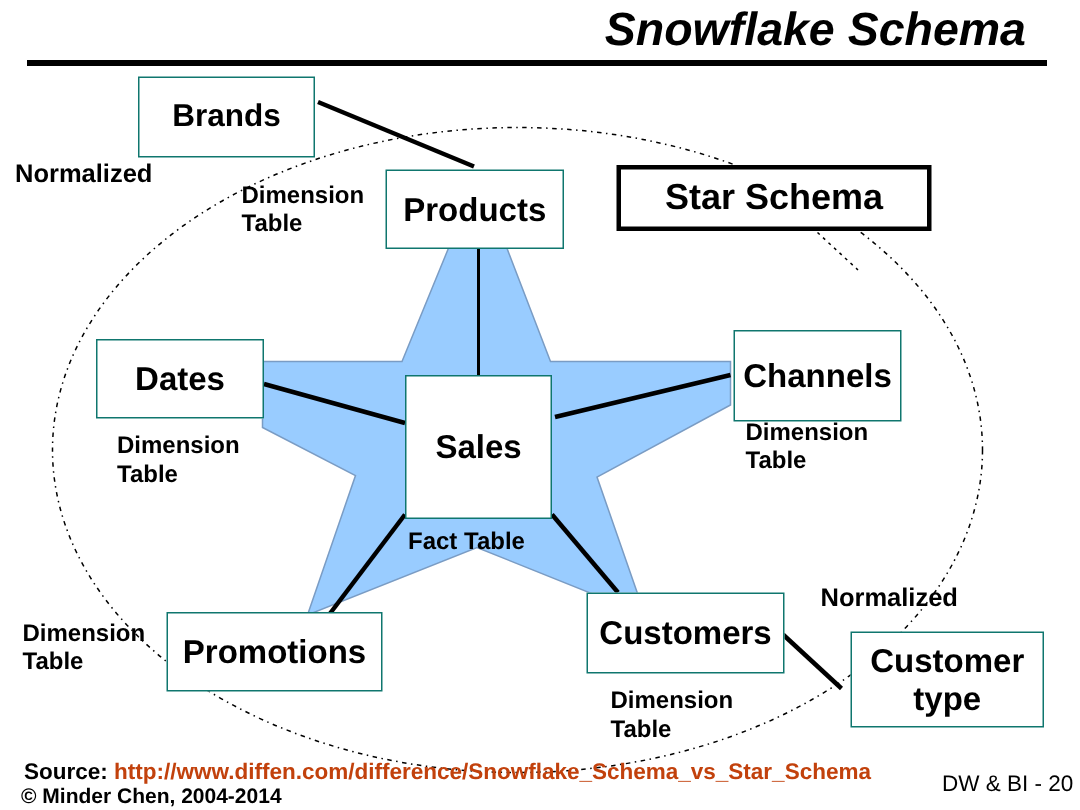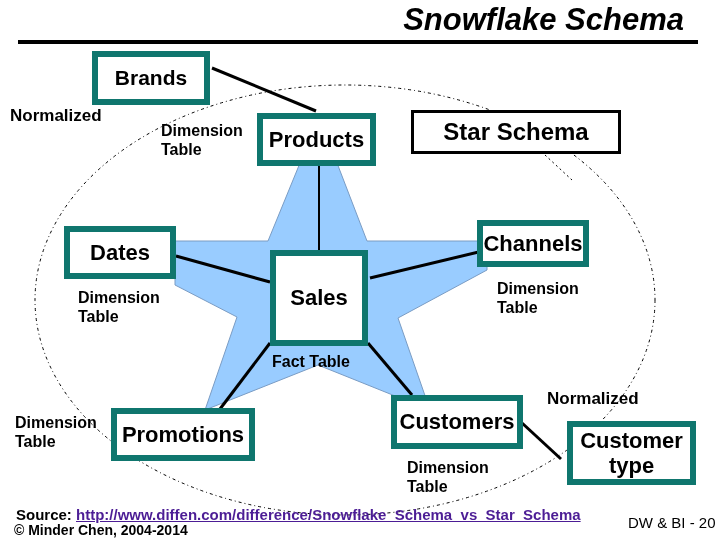--- a/index.html
+++ b/index.html
@@ -2,26 +2,26 @@
 <html><head>
 <meta charset="utf-8">
 <style>
   html, body { margin:0; padding:0; }
   body { width:720px; height:540px; background:#ffffff; position:relative; overflow:hidden;
          font-family:"Liberation Sans", sans-serif; color:#000; }
   .abs { position:absolute; }
   #title { left:0; width:684px; top:2px; text-align:right; font-size:31px; font-weight:bold; font-style:italic; }
   #title-rule { left:18px; top:40px; width:680px; height:4px; background:#000; }
   svg#diagram { position:absolute; left:0; top:0; }
-  .box { position:absolute; background:#fff; border:6px solid #0f766e; box-sizing:border-box;
+  .box { position:absolute; background:#fff; border:1px solid #0f766e; box-sizing:border-box;
          display:flex; align-items:center; justify-content:center; font-weight:bold; text-align:center; line-height:1.15; }
   .lbl { position:absolute; font-weight:bold; font-size:17px; line-height:1.2; }
   #star-schema { border:3px solid #000; font-size:24px;text-align:right; }
   #source { left:16px; top:506px; font-size:15px; font-weight:bold; }
-  #source a { color:#4c1d95; text-decoration:underline; }
+  #source a { color:#c2410c; }
   #copyright { left:14px; top:522px; font-size:14px; font-weight:bold; }
   #page-num { left:628px; top:514px; font-size:15px; font-weight:normal; }
 </style>
 </head>
 <body>
 
 <div id="title" class="abs">Snowflake Schema</div>
 <div id="title-rule" class="abs"></div>
 
 <svg id="diagram" width="720" height="540">
@@ -59,21 +59,21 @@
 <div class="box" style="left:64px;top:226px;width:112px;height:53px;font-size:22px;">
     <span>Dates</span>
   </div>
 <div class="lbl" style="left:78px;top:288px;width:100px;font-size:16px;">Dimension Table</div>
 
 <div class="box" style="left:270px;top:250px;width:98px;height:96px;font-size:22px;">
     <span>Sales</span>
   </div>
 <div class="lbl" style="left:272px;top:352px;font-size:16px;">Fact Table</div>
 
-<div class="box" style="left:477px;top:220px;width:112px;height:47px;font-size:22px;">
+<div class="box" style="left:489px;top:220px;width:112px;height:61px;font-size:22px;">
     <span>Channels</span>
   </div>
 <div class="lbl" style="left:497px;top:279px;width:100px;font-size:16px;">Dimension Table</div>
 
 <div class="lbl" style="left:15px;top:413px;width:92px;font-size:16px;">Dimension Table</div>
 <div class="box" style="left:111px;top:408px;width:144px;height:53px;font-size:22px;">
     <span>Promotions</span>
   </div>
 
 <div class="lbl" style="left:547px;top:389px;font-size:17px;">Normalized</div>

